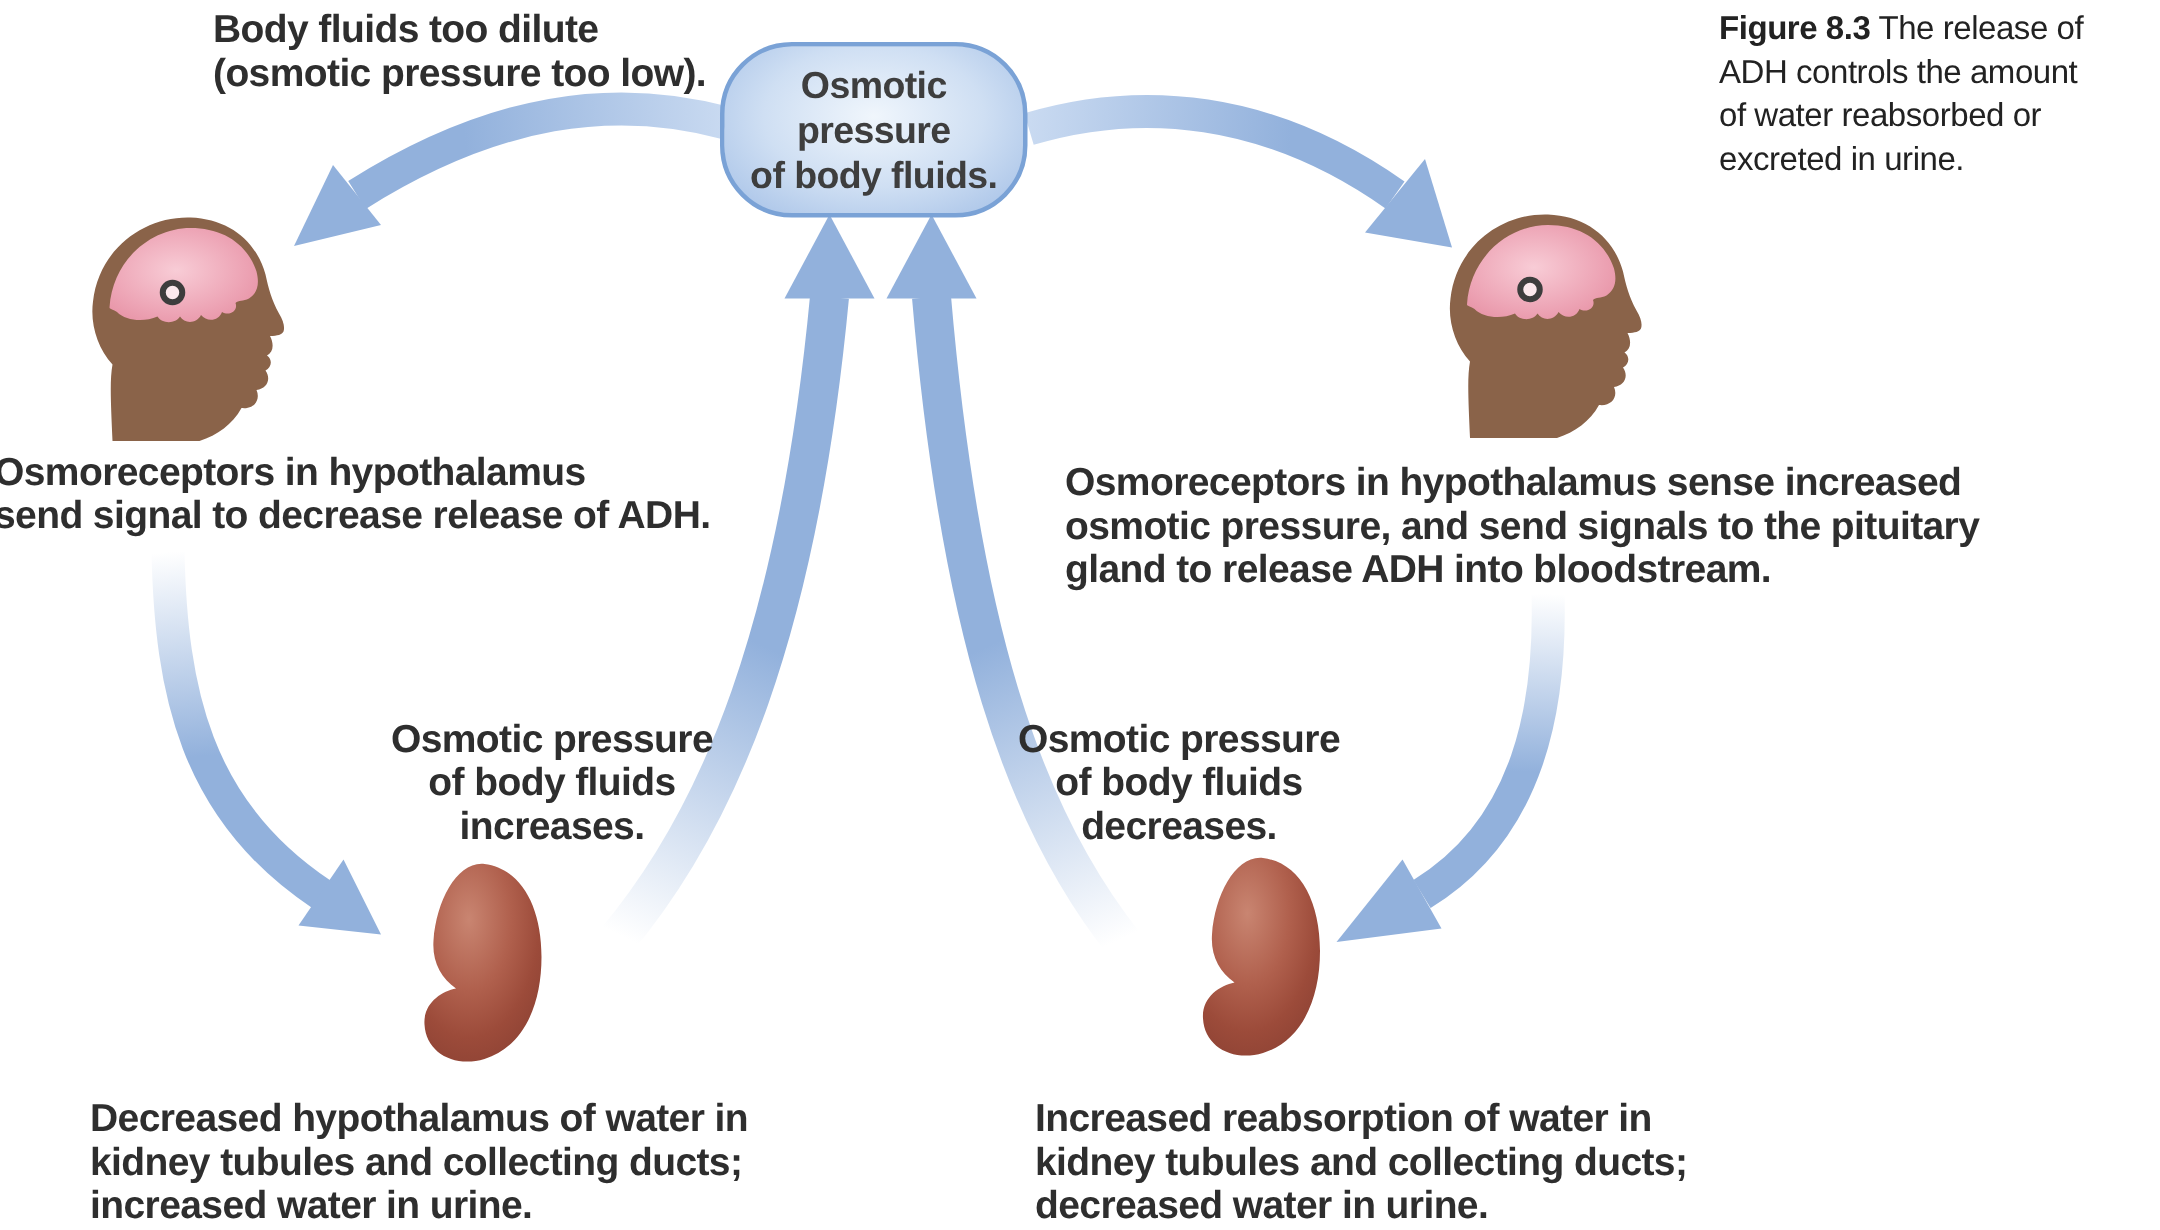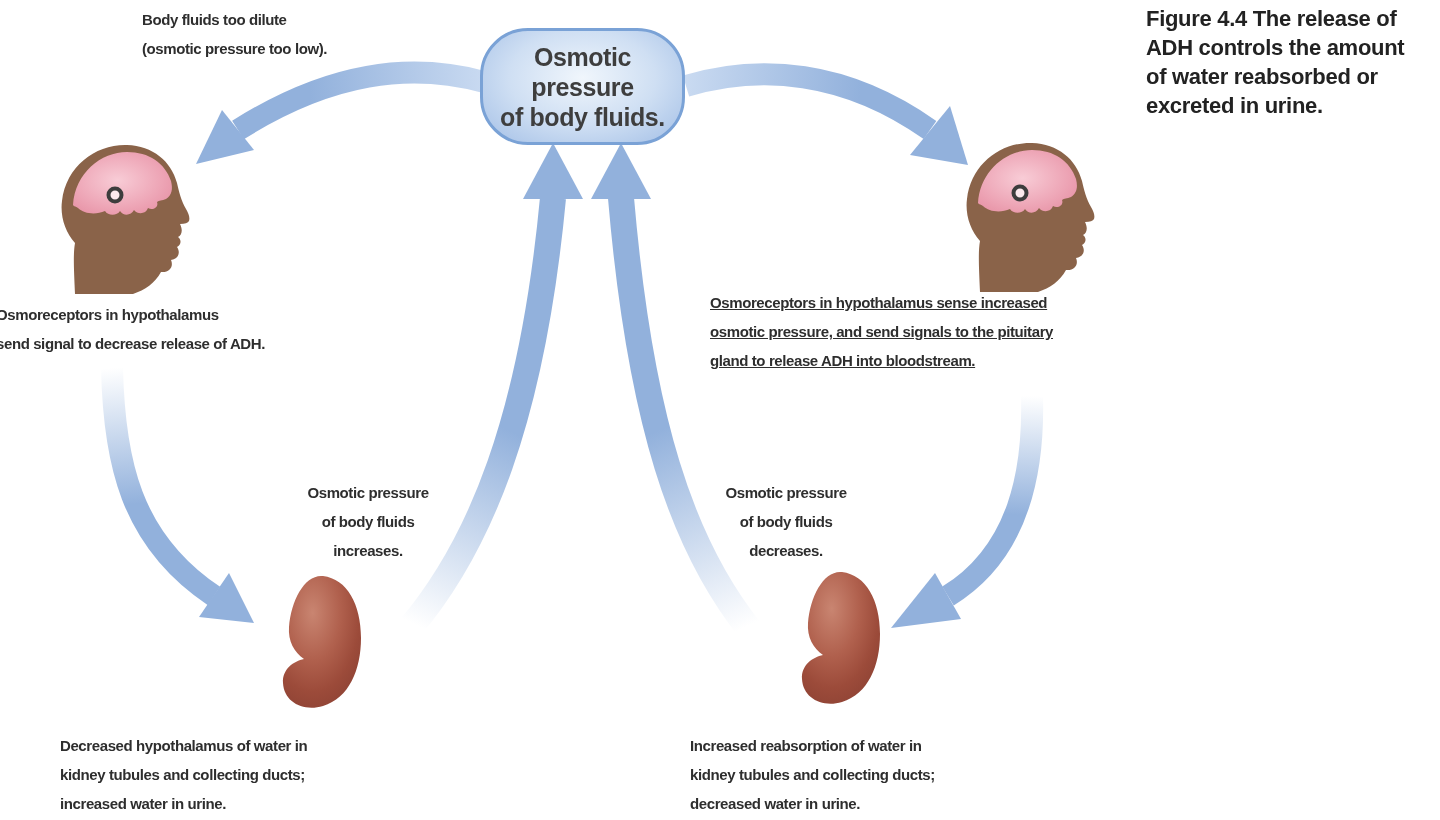--- a/index.html
+++ b/index.html
@@ -1,33 +1,33 @@
 <!DOCTYPE html>
 <html><head>
 <meta charset="utf-8">
 <style>
   html,body { margin:0; padding:0; }
   body { width:1440px; height:820px; background:#ffffff; overflow:hidden;
          font-family:"Liberation Sans", sans-serif; }
   .canvas { position:relative; width:1440px; height:820px; background:#fff; overflow:hidden; }
   .arrows { position:absolute; left:0; top:0; }
   .lbl { position:absolute; white-space:pre-line; font-weight:700; color:#2e2e2e;
-         font-size:15px; line-height:29px; letter-spacing:-0.4px; }
+         font-size:26px; line-height:29px; letter-spacing:-0.4px; }
   .lbl.center { text-align:center; }
   .box { position:absolute; left:480px; top:28px; width:205px; height:117px;
          border:3px solid #7aa2d6; border-radius:48px;
          background:radial-gradient(ellipse at 50% 42%, #f0f6fc 0%, #cfdff3 52%, #a3bfe6 100%);
          display:flex; align-items:center; justify-content:center;
          font-size:25px; line-height:30px; font-weight:700; color:#3e3e3e;
          text-align:center; white-space:pre-line; letter-spacing:-0.4px;
          box-sizing:border-box; }
   .caption { position:absolute; left:1146px; top:4px; width:300px;
              font-size:22px; line-height:29px; color:#222; letter-spacing:-0.3px; }
   .caption b { font-weight:700; }
-  .caption span { font-weight:700; white-space:pre-line;margin-top:44px; }
+  .caption span { font-weight:400; white-space:pre-line;margin-top:44px; }
   .icon { position:absolute; }
 </style>
 </head>
 <body>
 
 <div class="canvas">
 
   <svg class="arrows" width="1440" height="820" viewBox="0 0 1440 820">
     <defs>
       <linearGradient id="gTL" gradientUnits="userSpaceOnUse" x1="484" y1="82" x2="310" y2="95">
@@ -152,40 +152,40 @@
       C 40,140 21,130 20,111 C 19,97 31,89 41,87 C 31,80 25,69 26,55 C 28,28 42,2 60,4 Z"></path>
   </svg>
 
   <div class="lbl" style="left:142px; top:5px;">Body fluids too dilute
 (osmotic pressure too low).</div>
 
 
   <div class="lbl" style="left:-4px; top:300px;">Osmoreceptors in hypothalamus
 send signal to decrease release of ADH.</div>
 
-  <div class="lbl" style="left:710px; top:288px;text-decoration:underline;">Osmoreceptors in hypothalamus sense increased
+  <div class="lbl" style="left:710px; top:307px;">Osmoreceptors in hypothalamus sense increased
 osmotic pressure, and send signals to the pituitary
 gland to release ADH into bloodstream.</div>
 
   <div class="lbl center" style="left:250px; top:478px; width:236px;">Osmotic pressure
 of body fluids
 increases.</div>
 
   <div class="lbl center" style="left:668px; top:478px; width:236px;">Osmotic pressure
 of body fluids
 decreases.</div>
 
   <div class="lbl" style="left:60px; top:731px;">Decreased hypothalamus of water in
 kidney tubules and collecting ducts;
 increased water in urine.</div>
 
   <div class="lbl" style="left:690px; top:731px;">Increased reabsorption of water in
 kidney tubules and collecting ducts;
 decreased water in urine.</div>
 
   <div class="caption">
-    <b>Figure 4.4</b><span> The release of
+    <b>Figure 8.3</b><span> The release of
 ADH controls the amount
 of water reabsorbed or
 excreted in urine.</span>
   </div>
 
 </div>
 
 </body></html>

